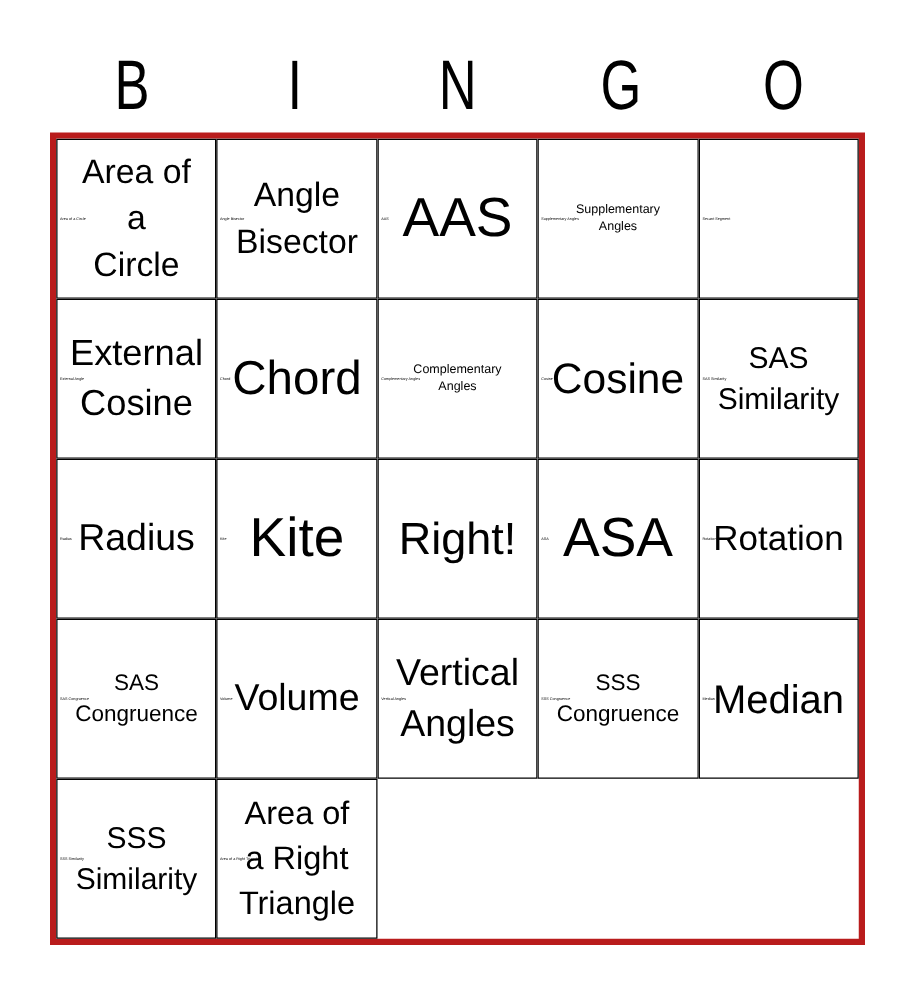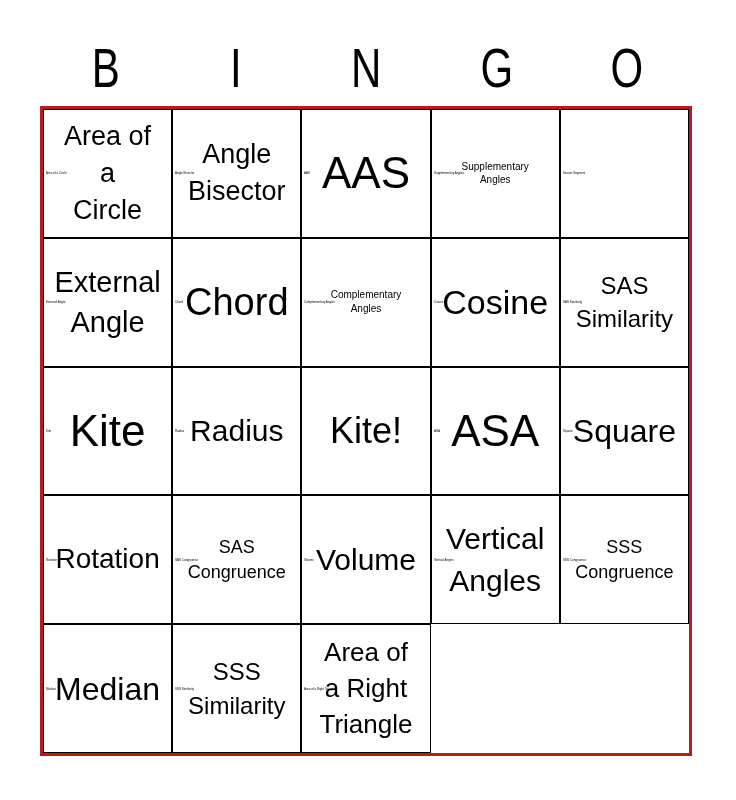--- a/index.html
+++ b/index.html
@@ -14,21 +14,21 @@
   }
   .title-letter{
     display:flex;align-items:center;justify-content:center;
     font-size:56px;font-weight:400;line-height:1;
   }
   .title-letter span{display:inline-block;transform:scaleX(0.75);}
   
   .card-grid{
     position:absolute;left:40px;top:106px;width:652px;height:650px;
     display:grid;grid-template-columns:repeat(5,1fr);grid-template-rows:repeat(5,1fr);
-    border:3px solid #b91c1c;box-sizing:border-box;background:#fff;
+    border:5px solid #b91c1c;box-sizing:border-box;background:#fff;
   }
   .cell{
     position:relative;border:1px solid #000;box-sizing:border-box;
     display:flex;align-items:center;justify-content:center;
     text-align:center;overflow:hidden;background:#fff;cursor:pointer;
   }
   .cell-label{
     white-space:pre-line;line-height:1.38;padding:0 1px;z-index:2;
   }
   .corner{
@@ -92,21 +92,21 @@
   </div>
   <div class="cell">
     <span class="corner">Secant
 Segment</span>
   </div>
 
   <div class="cell">
     <span class="corner">External
 Angle</span>
     <span class="cell-label fs29">External
-Angle</span>
+Cosine</span>
   </div>
   <div class="cell">
     <span class="corner">Chord</span>
     <span class="cell-label fs38">Chord</span>
   </div>
   <div class="cell">
     <span class="corner">Complementary
 Angles</span>
     <span class="cell-label fs14">Complementary
 Angles</span>
@@ -116,40 +116,36 @@
     <span class="cell-label fs34">Cosine</span>
   </div>
   <div class="cell">
     <span class="corner">SAS
 Similarity</span>
     <span class="cell-label fs24">SAS
 Similarity</span>
   </div>
 
   <div class="cell">
+    <span class="corner">Radius</span>
+    <span class="cell-label fs30">Radius</span>
+  </div>
+  <div class="cell">
     <span class="corner">Kite</span>
     <span class="cell-label fs44">Kite</span>
   </div>
-  <div class="cell">
-    <span class="corner">Radius</span>
-    <span class="cell-label fs30">Radius</span>
-  </div>
   <div class="cell free">
 
-    <span class="cell-label fs36">Kite!</span>
+    <span class="cell-label fs36">Right!</span>
   </div>
   <div class="cell">
     <span class="corner">ASA</span>
     <span class="cell-label fs44">ASA</span>
   </div>
 
-  <div class="cell">
-    <span class="corner">Square</span>
-    <span class="cell-label fs32">Square</span>
-  </div>
   <div class="cell">
     <span class="corner">Rotation</span>
     <span class="cell-label fs28">Rotation</span>
   </div>
   <div class="cell">
     <span class="corner">SAS
 Congruence</span>
     <span class="cell-label fs18">SAS
 Congruence</span>
   </div>

